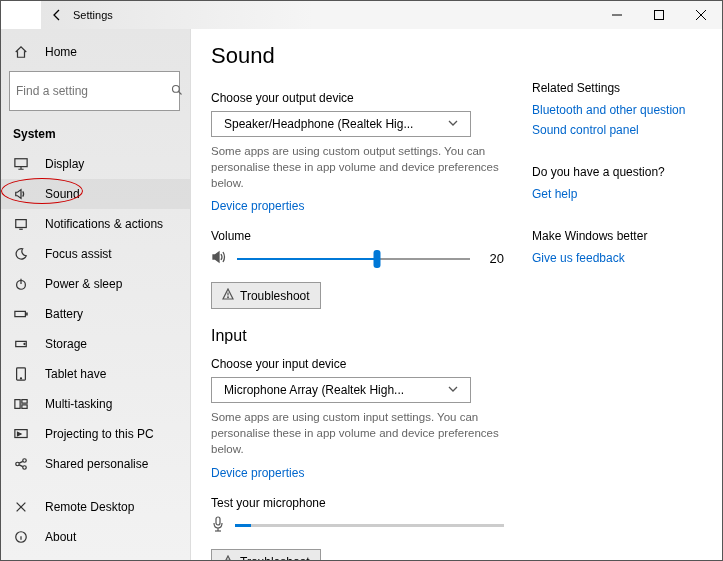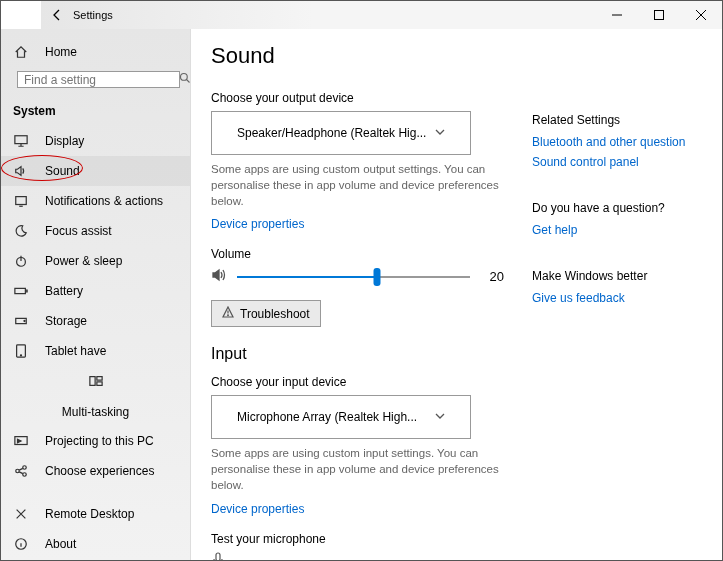--- a/index.html
+++ b/index.html
@@ -13,41 +13,41 @@
 .winbtn { width: 42px; height: 28px; display: flex; align-items: center; justify-content: center; font-size: 11px; }
 .winbtn svg { stroke: #000; }
 
 .body { display: flex; flex: 1; min-height: 0; }
 
 .sidebar { width: 190px; background: linear-gradient(to bottom, #e6e6e6, #f2f2f2); padding: 8px 0; display: flex; flex-direction: column; border-right: 1px solid #ddd; }
 .nav-item { display: flex; align-items: center; gap: 16px; padding: 7px 12px; font-size: 12px; cursor: default; position: relative; }
 .nav-item.active { background: rgba(0,0,0,0.05); }
 .nav-item .icon { width: 16px; height: 16px; display: flex; align-items: center; justify-content: center; color: #333; }
 .nav-item .icon svg { width: 14px; height: 14px; stroke: #333; fill: none; stroke-width: 1.4; }
-.searchbox { margin: 4px 10px 10px 16px; height: 44px; border: 1px solid #999; background: #fff; display: flex; align-items: center; padding: 0 6px; }
+.searchbox { margin: 4px 10px 10px 8px; height: 44px; border: 1px solid #999; background: #fff; display: flex; align-items: center; padding: 0 6px; }
 .searchbox input { flex: 1; border: none; outline: none; font-size: 12px; background: transparent; }
 .searchbox .sicon { color: #666; }
 .section-label { font-weight: 600; font-size: 12px; padding: 6px 12px 8px; }
 
 .circle-mark { position: absolute; border: 1.5px solid #c00; border-radius: 50%; pointer-events: none; }
 
 .main { flex: 1; overflow-y: auto; padding: 14px 20px 12px 20px; display: flex; gap: 28px; }
 .content { flex: 1; max-width: 340px; }
 .side { width: 170px; padding-top: 38px; font-size: 12px; }
 .side h4 { font-weight: 400; font-size: 12px; margin-bottom: 8px; }
 .side a { display: block; color: #0066cc; font-size: 12px; margin-bottom: 6px; cursor: default; position: relative; }
-.side .group { margin-bottom: 28px; margin-top: 32px; }
+.side .group { margin-bottom: 28px; }
 
 h1 { font-size: 22px; font-weight: 400; margin-bottom: 22px; }
 h2 { font-size: 16px; font-weight: 400; margin: 18px 0 12px; }
 .label { font-size: 12px; margin-bottom: 6px; }
 .hint { font-size: 11.5px; color: #666; margin: 6px 0; line-height: 1.4; }
 .link { color: #0066cc; font-size: 12px; cursor: default; display: inline-block; margin-top: 2px; }
 
-.select { width: 260px; height: 44px; border: 1px solid #999; display: flex; align-items: center; padding: 0 25px; font-size: 12px; justify-content: space-between; background: #fff; }
+.select { width: 260px; height: 26px; border: 1px solid #999; display: flex; align-items: center; padding: 0 12px; font-size: 12px; justify-content: space-between; background: #fff; }
 .select .chev { color: #555; }
 
 .volume-row { display: flex; align-items: center; gap: 10px; margin: 6px 0 14px; }
 .vol-icon { color: #555; }
 .slider-track { flex: 1; height: 2px; background: #999; position: relative; }
 .slider-track .fill { position: absolute; left: 0; top: 0; height: 100%; background: #0078d7; }
 .slider-track .thumb { position: absolute; top: -8px; width: 7px; height: 18px; background: #0078d7; border-radius: 3px; transform: translateX(-50%); }
 .vol-val { font-size: 13px; min-width: 24px; text-align: right; }
 
 .btn { display: inline-flex; align-items: center; gap: 6px; border: 1px solid #999; background: #eaeaea; padding: 5px 10px; font-size: 12px; }
@@ -170,21 +170,21 @@
           </div>
           <div class="nav-item" style="position: relative;">
             <span class="icon">
               <svg viewBox="0 0 16 16">
                 <rect x="3" y="1" width="10" height="14" rx="1"></rect>
                 <circle cx="8" cy="13" r="0.6" fill="#333"></circle>
               </svg>
             </span>
             <span>Tablet have</span>
           </div>
-          <div class="nav-item" style="position: relative; flex-direction: column;">
+          <div class="nav-item" style="position: relative;">
             <span class="icon">
               <svg viewBox="0 0 16 16">
                 <rect x="1" y="3" width="6" height="10"></rect>
                 <rect x="9" y="3" width="6" height="4"></rect>
                 <rect x="9" y="9" width="6" height="4"></rect>
               </svg>
             </span>
             <span>Multi-tasking</span>
           </div>
           <div class="nav-item" style="position: relative;">
@@ -198,21 +198,21 @@
           </div>
           <div class="nav-item" style="position: relative;">
             <span class="icon">
               <svg viewBox="0 0 16 16">
                 <circle cx="4" cy="8" r="2"></circle>
                 <circle cx="12" cy="4" r="2"></circle>
                 <circle cx="12" cy="12" r="2"></circle>
                 <path d="M6 7 L10 5 M6 9 L10 11"></path>
               </svg>
             </span>
-            <span>Choose experiences</span>
+            <span>Shared personalise</span>
           </div>
           <div class="nav-item" style="position: relative; margin-top: 13px;">
             <span class="icon">
               <svg viewBox="0 0 16 16">
                 <path d="M3 3 L13 13 M13 3 L3 13"></path>
               </svg>
             </span>
             <span>Remote Desktop</span>
           </div>
           <div class="nav-item" style="position: relative;">

